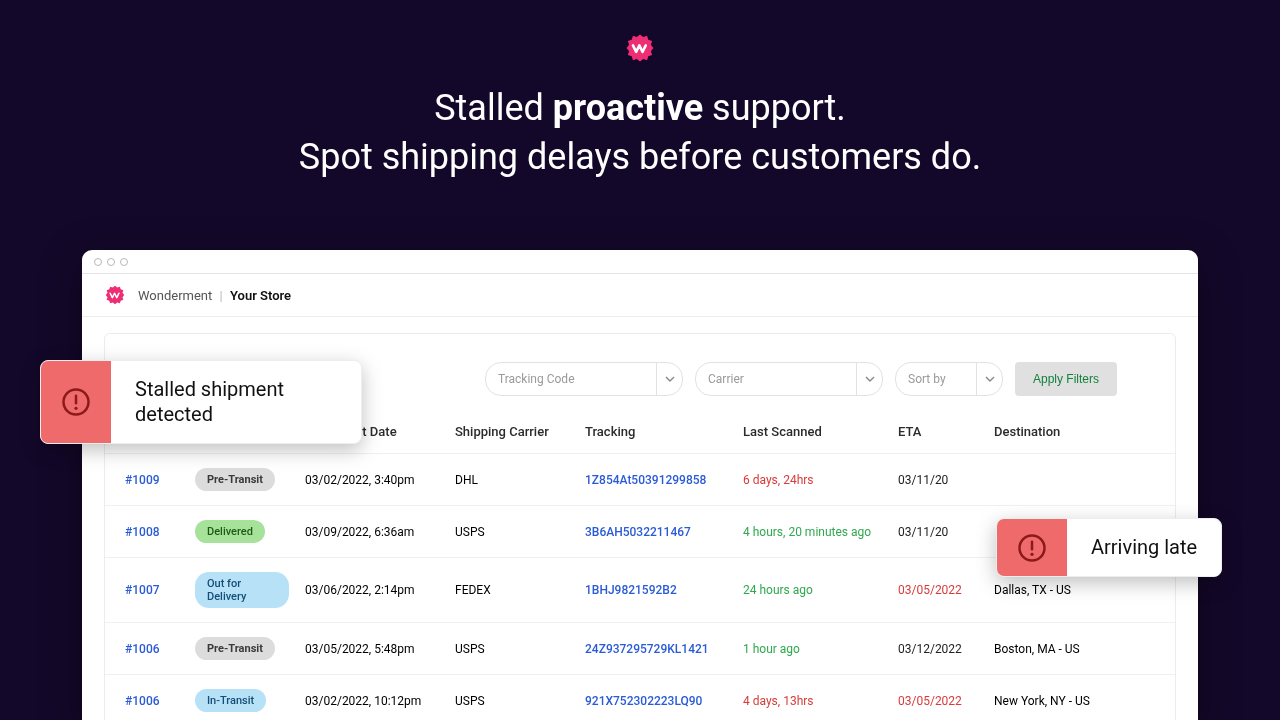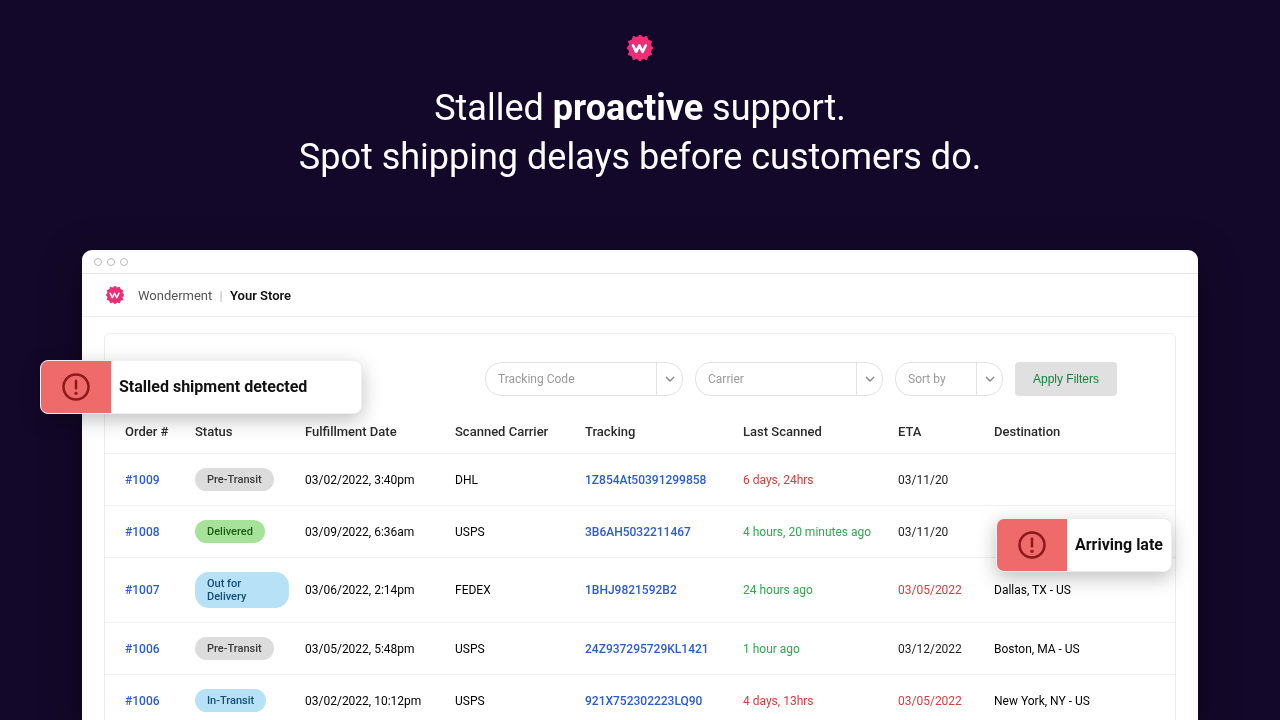--- a/index.html
+++ b/index.html
@@ -134,21 +134,21 @@
   .col-dest { }
   .order-link { color: #2a5bd7; font-weight: 500; }
   .tracking-link { color: #2a5bd7; font-weight: 500; }
   .pill {
     display: inline-block;
     padding: 5px 12px;
     border-radius: 14px;
     font-size: 11px;
     font-weight: 500;
   }
-  .pill-grey { background: #dcdcdd; color: #3a3a3a; }
+  .pill-grey { background: #dcdcdd; color: #3a3a3a; font-weight: bold; }
   .pill-green { background: #a7e29b; color: #1f5a13; }
   .pill-blue { background: #b6e1f7; color: #134e75; }
   .scan-red { color: #d93a3a; }
   .scan-green { color: #2fa84f; }
   .eta-red { color: #d93a3a; }
   .eta-black { color: #222; }
 
   .toast {
     position: absolute;
     display: flex;
@@ -161,23 +161,23 @@
   }
   .toast .icon-box {
     background: #ef6a6a;
     width: 70px;
     align-self: stretch;
     display: flex;
     align-items: center;
     justify-content: center;
   }
   .toast .msg {
-    padding: 16px 8px;
-    font-size: 16px;
-    font-weight: 700;
+    padding: 16px 24px;
+    font-size: 20px;
+    font-weight: 400;
     color: #111;
     line-height: 1.25;
   }
   .toast1 { left: 40px; top: 360px; width: 322px; }
   .toast1 .msg { max-width: 240px; }
   .toast2 { left: 996px; top: 518px; }
   .alert-circle { width: 30px; height: 30px; }
 </style>
 </head>
 <body>
@@ -244,21 +244,21 @@
       </div>
       <button class="apply">Apply Filters</button>
     </div>
 
     <table>
       <thead>
         <tr>
           <th class="col-order">Order #</th>
           <th class="col-status">Status</th>
           <th class="col-fdate">Fulfillment Date</th>
-          <th class="col-carrier">Scanned Carrier</th>
+          <th class="col-carrier">Shipping Carrier</th>
           <th class="col-track">Tracking</th>
           <th class="col-scan">Last Scanned</th>
           <th class="col-eta">ETA</th>
           <th class="col-dest">Destination</th>
         </tr>
       </thead>
       <tbody id="tbody">
           <tr>
             <td class="col-order"><span class="order-link">#1009</span></td>
             <td><span class="pill pill-grey">Pre-Transit</span></td>

